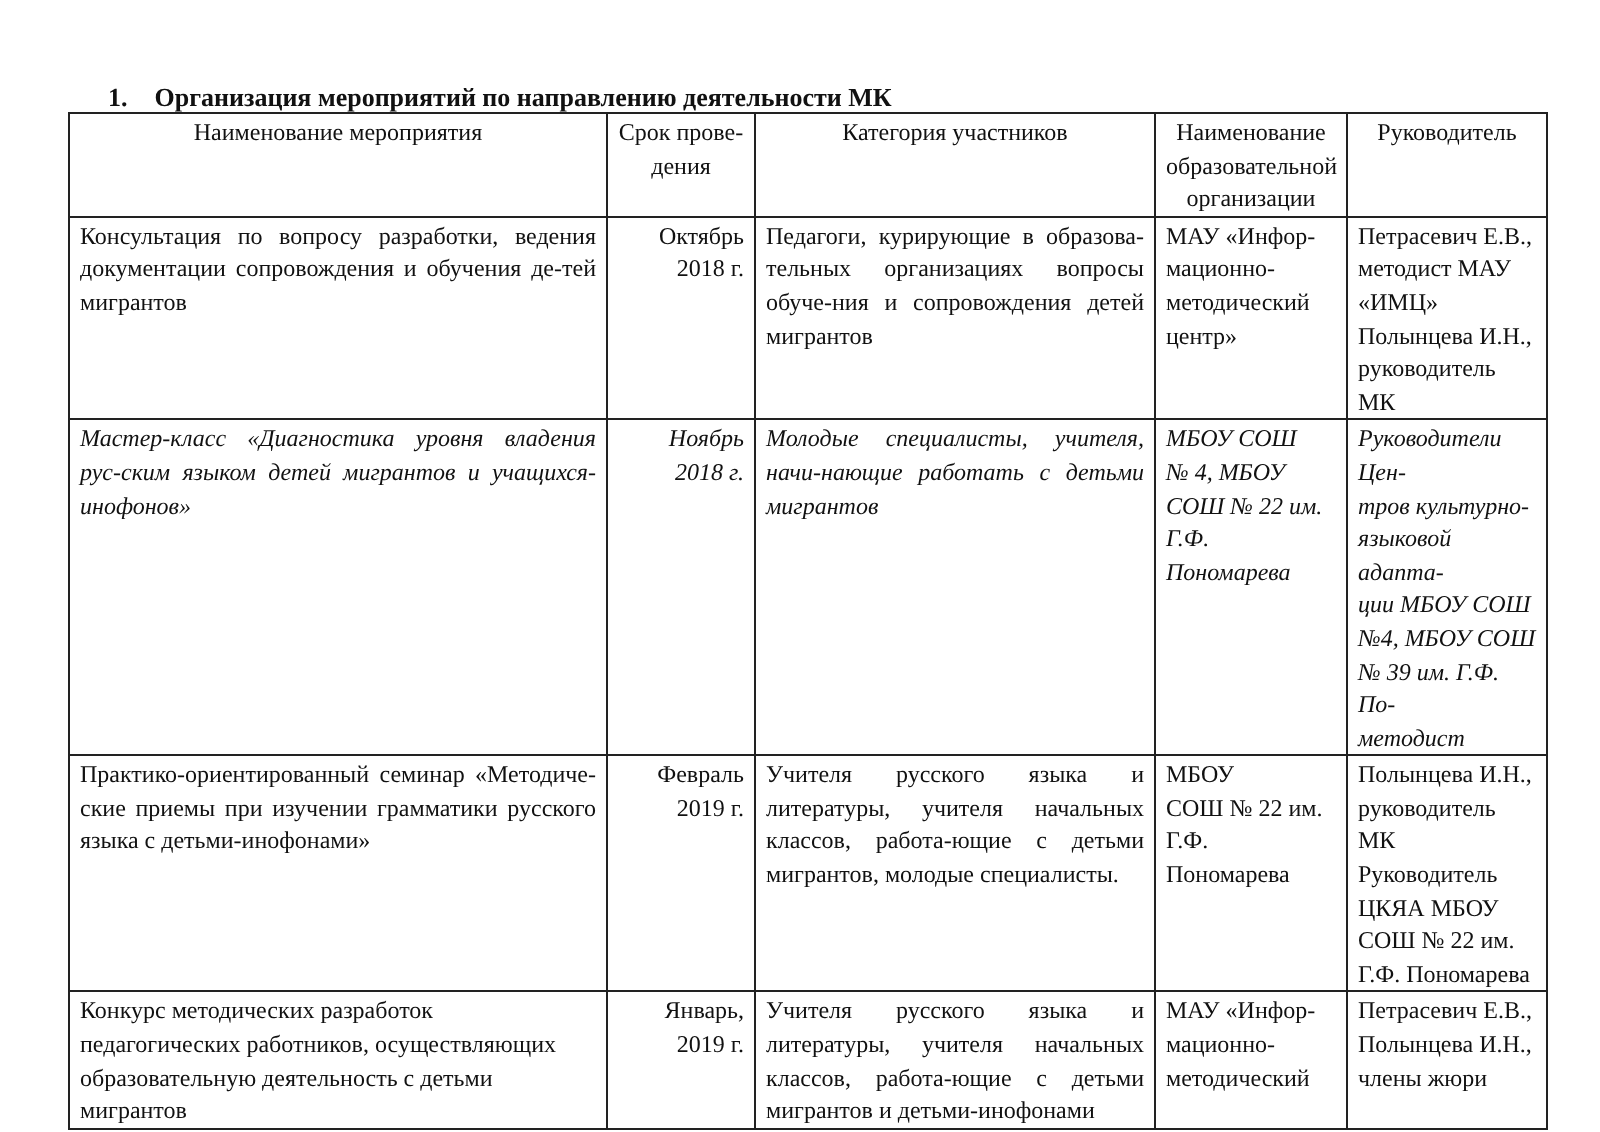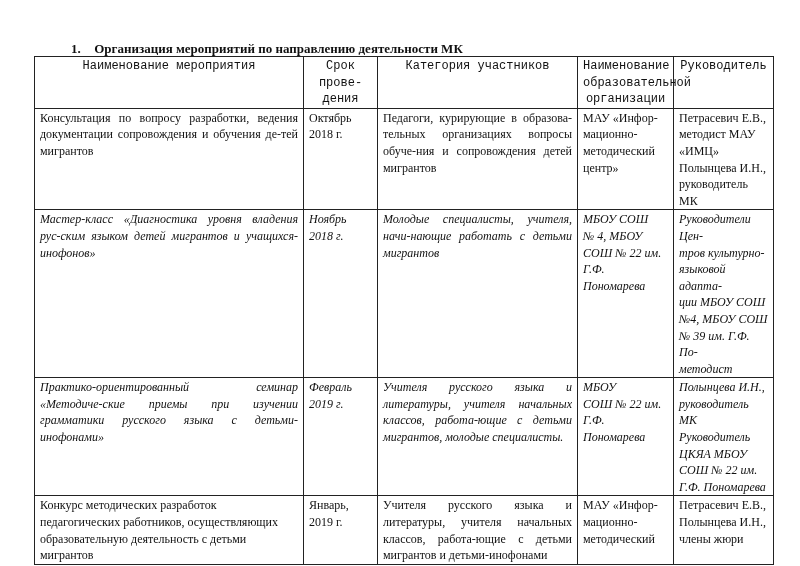--- a/index.html
+++ b/index.html
@@ -4,46 +4,46 @@
 <style>
   html, body { margin: 0; padding: 0; }
   body {
     width: 800px; height: 566px; overflow: hidden;
     background: #ffffff;
     font-family: "Liberation Serif", "DejaVu Serif", serif;
     color: #111;
     position: relative;
   }
   .heading {
-    position: absolute; left: 71px; top: 41px;
+    position: absolute; left: 54px; top: 41px;
     font-size: 13px; font-weight: bold;
     white-space: nowrap;
   }
   .heading .num { display: inline-block; width: 20px; }
   table.doc {
     position: absolute; left: 34px; top: 56px;
     border-collapse: collapse;
     table-layout: fixed;
     width: 739px;
     font-size: 12px;
     line-height: 16.6px;
   }
   table.doc td, table.doc th {
     border: 1.2px solid #222;
     padding: 1px 5px 0 5px;
     vertical-align: top;
     font-weight: normal;
   }
-  th { text-align: center; font-family: Liberation Mono, monospace; }
-  .c-date { text-align: left; }
+  th { text-align: center; }
+  .c-date { text-align: right; }
   .just { text-align: justify; }
   .section td { font-style: italic; height: 17px; padding-top: 0; }
   .r1 td { height: 92px; margin-left: 44px; }
   .r2 td { height: 99px; font-style: italic; }
-  .r3 td { height: 93px; font-style: italic; }
+  .r3 td { height: 93px; }
   .r4 td { height: 57px; }
   tr.header th { height: 36px; }
   .lines span { display: block; }
 </style>
 </head>
 <body>
 
 <div class="heading">
   <span class="num">1.</span>
   <span>Организация мероприятий по направлению деятельности МК</span>

